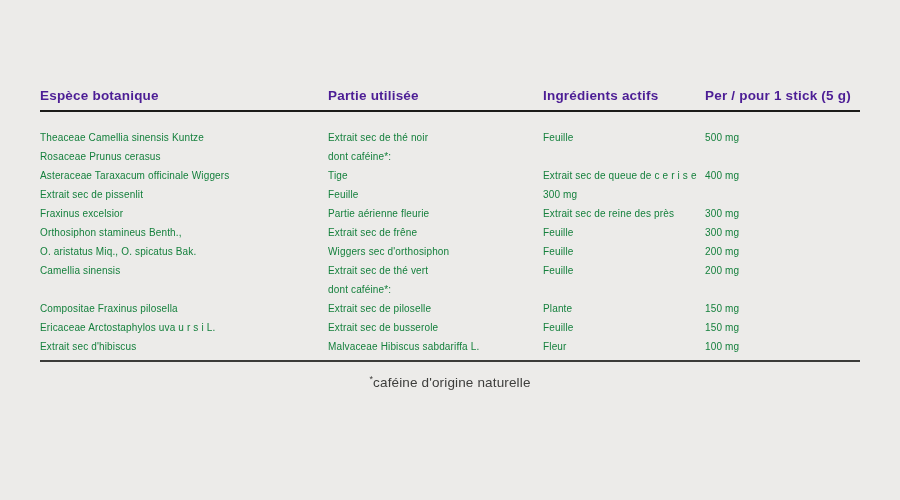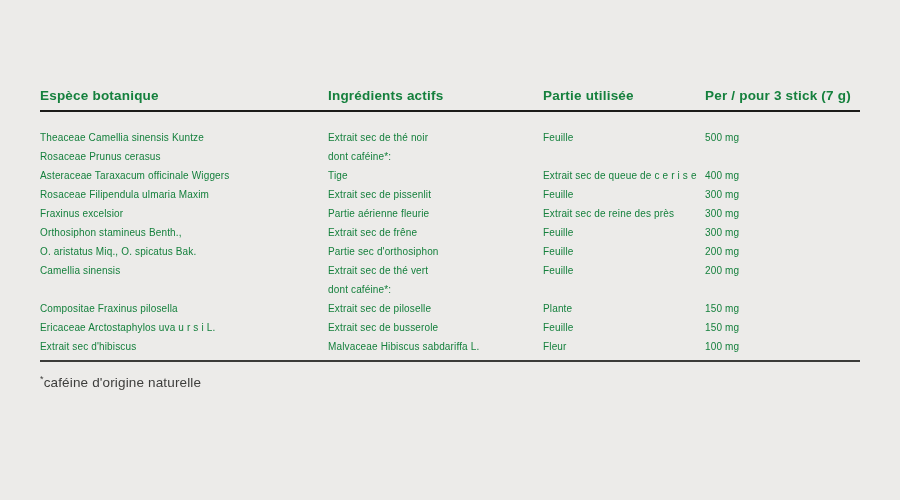--- a/index.html
+++ b/index.html
@@ -22,21 +22,21 @@
     width: 820px;
   }
   .grid-row {
     display: grid;
     grid-template-columns: 288px 215px 162px 155px;
   }
   .thead {
     font-weight: bold;
     font-size: 13.5px;
     letter-spacing: 0.2px;
-    color: #15803d;
+    color: #4c1d95;
     padding-bottom: 7px;
     border-bottom: 2px solid #1C1C1A;
   }
   .tbody {
     margin-top: 16px;
   }
   .tr {
     height: 19px;
     line-height: 19px;
   }
@@ -50,37 +50,38 @@
   .bottom-rule {
     margin-top: 4px;
     border-top: 2px solid #3B3B39;
   }
   .footnotes {
     margin-top: 11px;
     font-size: 13.5px;
     letter-spacing: 0.15px;
     color: #3D3D3B;
     line-height: 19px;
+    text-align: center;
   }
   .footnotes sup {
     font-size: 9px;
     line-height: 0;
   }
 </style>
 </head>
 <body>
 
 <div class="page">
   <div class="table-block">
 
     <div class="grid-row thead">
       <div class="th">Espèce botanique</div>
+      <div class="th">Partie utilisée</div>
       <div class="th">Ingrédients actifs</div>
-      <div class="th">Partie utilisée</div>
-      <div class="th">Per / pour 3 stick (7 g)</div>
+      <div class="th">Per / pour 1 stick (5 g)</div>
     </div>
 
     <div class="tbody">
       <div class="grid-row tr">
         <div class="td">Theaceae Camellia sinensis Kuntze</div>
         <div class="td">Extrait sec de thé noir</div>
         <div class="td">Feuille</div>
         <div class="td">500 mg</div>
       </div>
       <div class="grid-row tr">
@@ -88,40 +89,39 @@
         <div class="td">dont caféine*:</div>
         <div class="td"></div>
       </div>
       <div class="grid-row tr">
         <div class="td">Asteraceae Taraxacum officinale Wiggers</div>
         <div class="td">Tige</div>
         <div class="td">Extrait sec de queue de c e r i s e</div>
         <div class="td">400 mg</div>
       </div>
       <div class="grid-row tr">
-        <div class="td">Rosaceae Filipendula ulmaria Maxim</div>
         <div class="td">Extrait sec de pissenlit</div>
         <div class="td">Feuille</div>
         <div class="td">300 mg</div>
       </div>
       <div class="grid-row tr">
         <div class="td">Fraxinus excelsior</div>
         <div class="td">Partie aérienne fleurie</div>
         <div class="td">Extrait sec de reine des près</div>
         <div class="td">300 mg</div>
       </div>
       <div class="grid-row tr">
         <div class="td">Orthosiphon stamineus Benth.,</div>
         <div class="td">Extrait sec de frêne</div>
         <div class="td">Feuille</div>
         <div class="td">300 mg</div>
       </div>
       <div class="grid-row tr">
         <div class="td">O. aristatus Miq., O. spicatus Bak.</div>
-        <div class="td">Partie sec d'orthosiphon</div>
+        <div class="td">Wiggers sec d'orthosiphon</div>
         <div class="td">Feuille</div>
         <div class="td">200 mg</div>
       </div>
       <div class="grid-row tr">
         <div class="td">Camellia sinensis</div>
         <div class="td">Extrait sec de thé vert</div>
         <div class="td">Feuille</div>
         <div class="td">200 mg</div>
       </div>
       <div class="grid-row tr">

